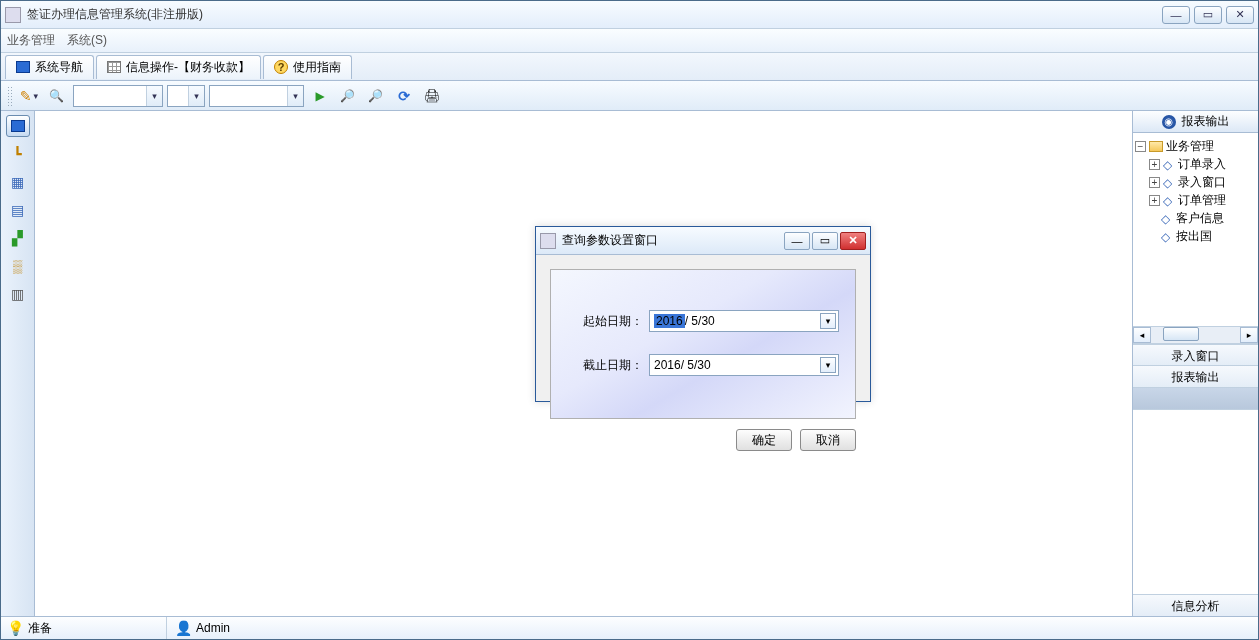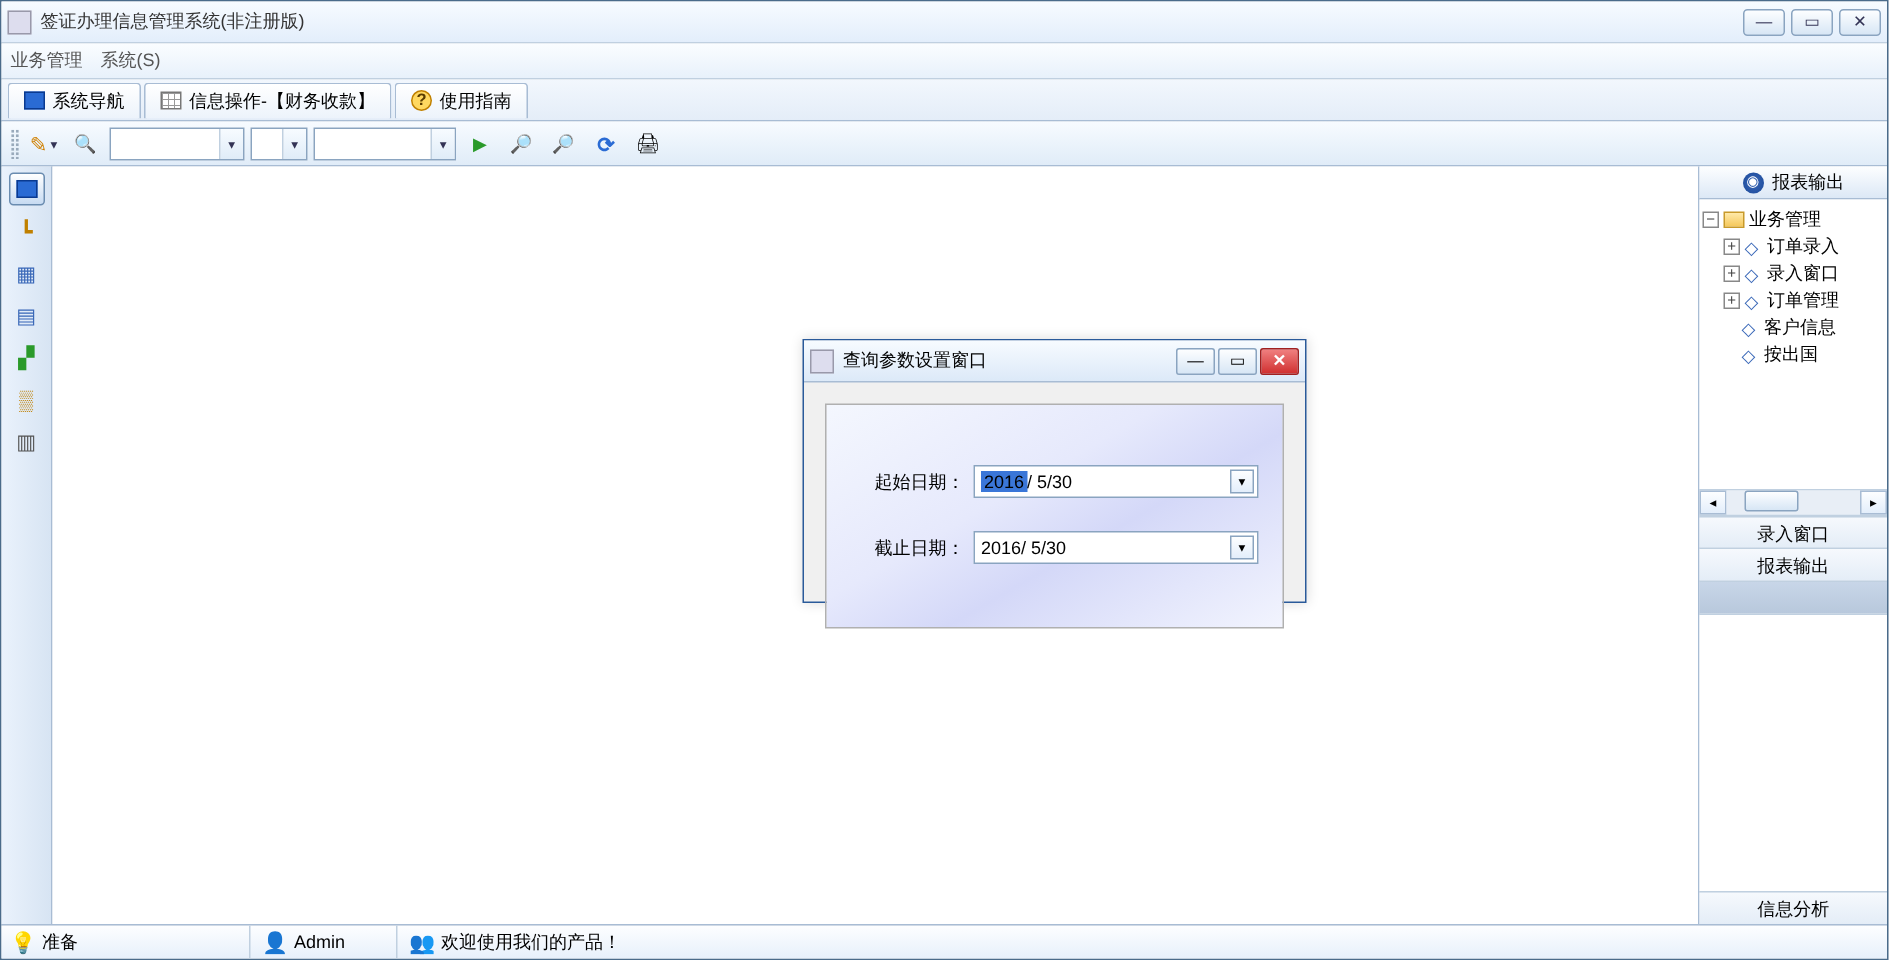--- a/index.html
+++ b/index.html
@@ -211,24 +211,20 @@
 
   <div class="statusbar">
     <div class="sb-cell" style="width:160px;">
       <span class="sb-ico sb-bulb"></span>
       <span>准备</span>
     </div>
     <div class="sb-cell" style="width:90px;">
       <span class="sb-ico sb-user"></span>
       <span>Admin</span>
     </div>
-    <div class="sb-cell">
-      <span class="sb-ico sb-users"></span>
-      <span>欢迎使用我们的产品！</span>
-    </div>
   </div>
 
   <div class="dialog">
     <div class="dlg-titlebar">
       <div class="dlg-ico"></div>
       <div class="dlg-title">查询参数设置窗口</div>
       <div class="win-btns">
         <div class="win-btn">—</div>
         <div class="win-btn">▭</div>
         <div class="win-btn close">✕</div>
@@ -245,16 +241,20 @@
           </div>
         </div>
         <div class="field-row">
           <label>截止日期：</label>
           <div class="date-input">
             <span>2016/ 5/30</span>
             <span class="dd">▾</span>
           </div>
         </div>
       </div>
+      <div class="dlg-buttons">
+        <button class="dlg-btn">确定</button>
+        <button class="dlg-btn">取消</button>
+      </div>
     </div>
   </div>
 
 </div>
 
 </body></html>

